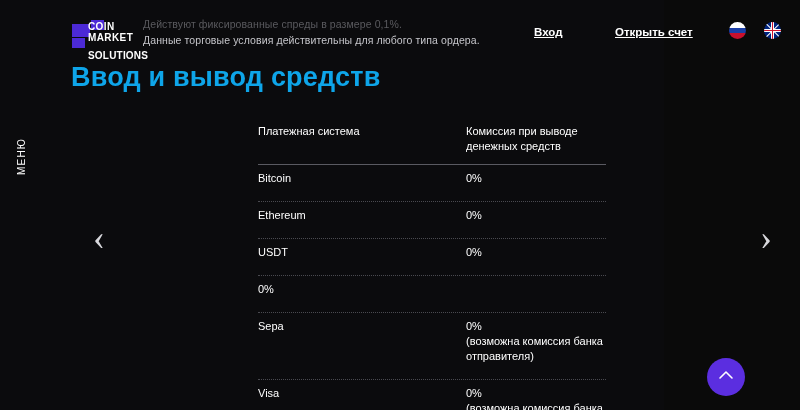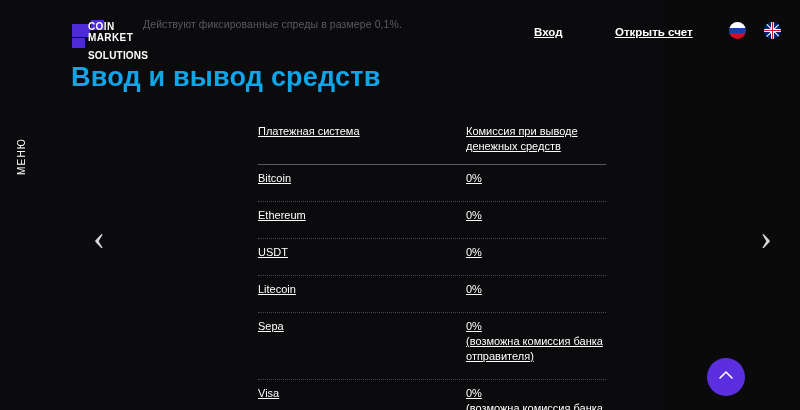--- a/index.html
+++ b/index.html
@@ -130,21 +130,20 @@
   
   .table {
     position: absolute;
     left: 258px; top: 118px;
     width: 348px;
   }
   .trow {
     display: flex;
     border-bottom: 1px dotted #4a4a50;
     padding: 6px 0 15px 0;
-    text-decoration: underline;
   }
   .trow.head {
     border-bottom: 1px solid #5a5a61;
     padding-bottom: 10px;
   }
   .trow .c1 {
     width: 208px;
     font-size: 11px;
     line-height: 15px;
     color: #ffffff;
@@ -173,20 +172,21 @@
   .scroll-top svg { display: block; margin: 11px auto 0 auto; }
 </style>
 </head>
 <body>
 
 <div id="screen">
 
   <div class="top-notes">
     <div class="line l0">&nbsp;</div>
     <div class="line l1">Действуют фиксированные спреды в размере 0,1%.</div>
+    <div class="line l2">Данные торговые условия действительны для любого типа ордера.</div>
   </div>
 
   <div class="logo">
     <span class="sq s1"></span>
     <span class="sq s2"></span>
     <span class="sq s3"></span>
     <div class="txt">
       <div>COIN</div>
       <div>MARKET</div>
       <div class="l2r">SOLUTIONS</div>
@@ -229,21 +229,20 @@
     </div>
     <div class="trow">
       <div class="c1">Ethereum</div>
       <div class="c2"><span>0%</span></div>
     </div>
     <div class="trow">
       <div class="c1">USDT</div>
       <div class="c2"><span>0%</span></div>
     </div>
     <div class="trow">
-      <div class="c1">Litecoin</div>
       <div class="c2"><span>0%</span></div>
     </div>
     <div class="trow">
       <div class="c1">Sepa</div>
       <div class="c2">
         <span>0%</span>
         <span class="sub">(возможна комиссия банка отправителя)</span>
       </div>
     </div>
     <div class="trow">

